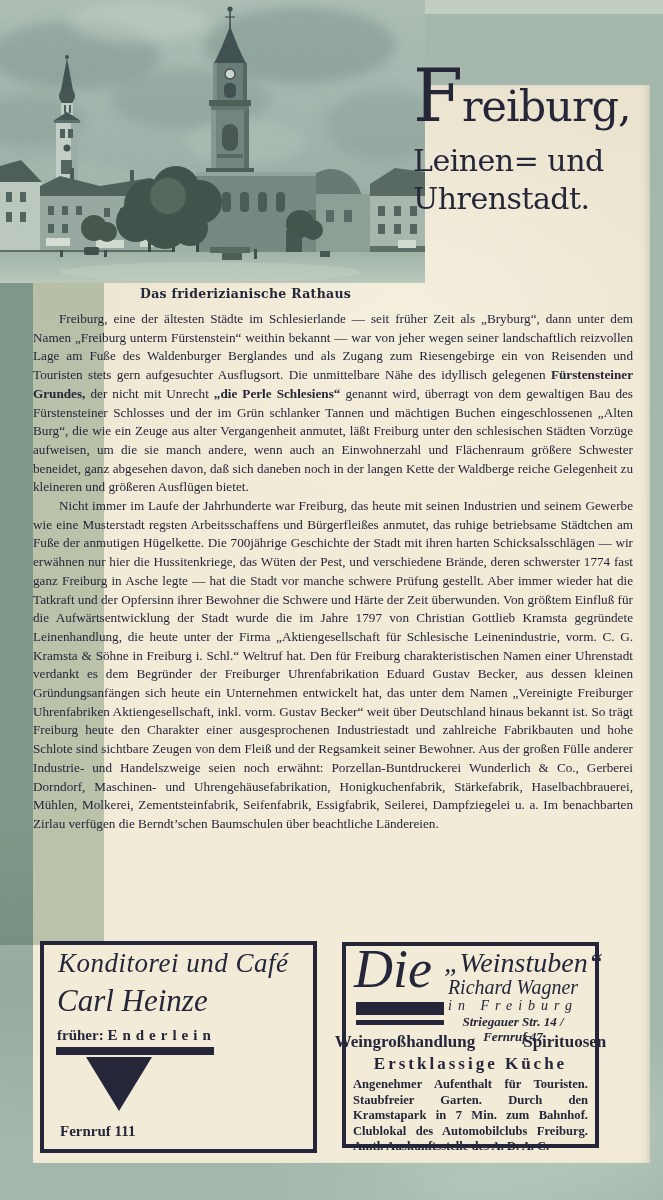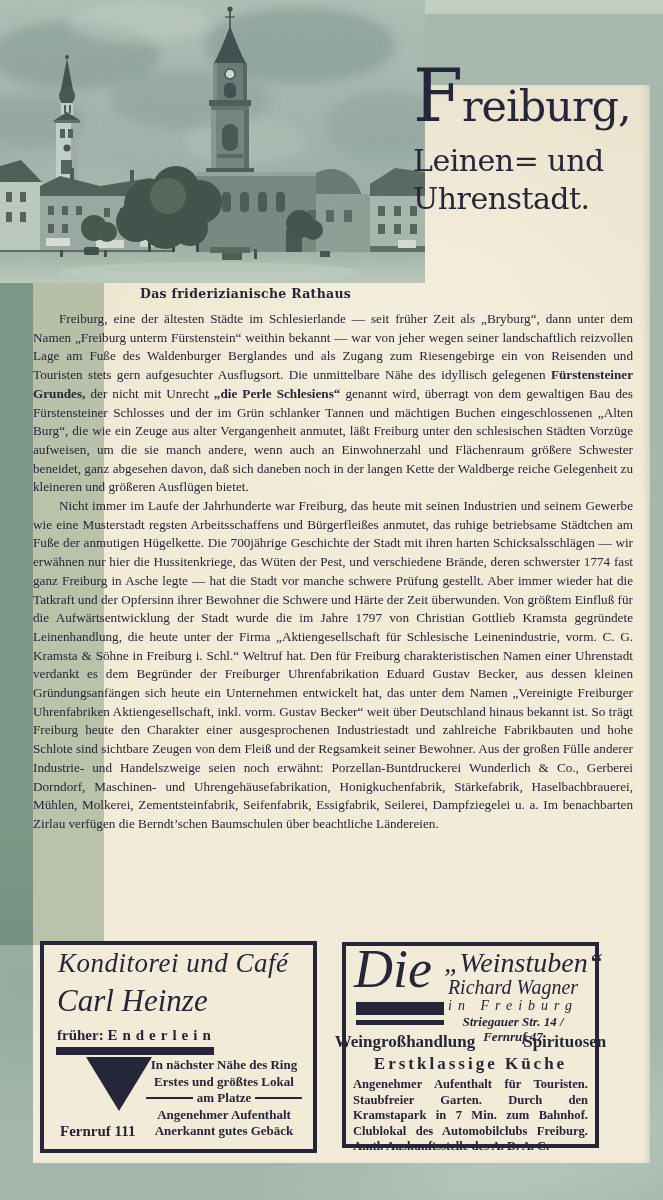--- a/index.html
+++ b/index.html
@@ -291,31 +291,20 @@
 
   <div class="ad ad-left">
     <div class="k-line1">Konditorei und Café</div>
     <div class="k-line2">Carl Heinze</div>
     <div class="k-former">
       <span>früher:</span>
       <span class="spaced">Enderlein</span>
     </div>
     <div class="k-bar"></div>
     <div class="k-triangle"></div>
-    <div class="k-loc">
-      <div>In nächster Nähe des Ring</div>
-      <div>Erstes und größtes Lokal</div>
-      <div class="k-platz">
-        <span class="dash"></span>
-        <span>am Platze</span>
-        <span class="dash"></span>
-      </div>
-      <div>Angenehmer Aufenthalt</div>
-      <div>Anerkannt gutes Gebäck</div>
-    </div>
     <div class="k-phone">Fernruf 111</div>
   </div>
 
   <div class="ad ad-right">
     <span class="w-die">Die</span>
     <div class="w-bars">
       <div class="b1"></div>
       <div class="b2"></div>
     </div>
     <div class="w-head">

